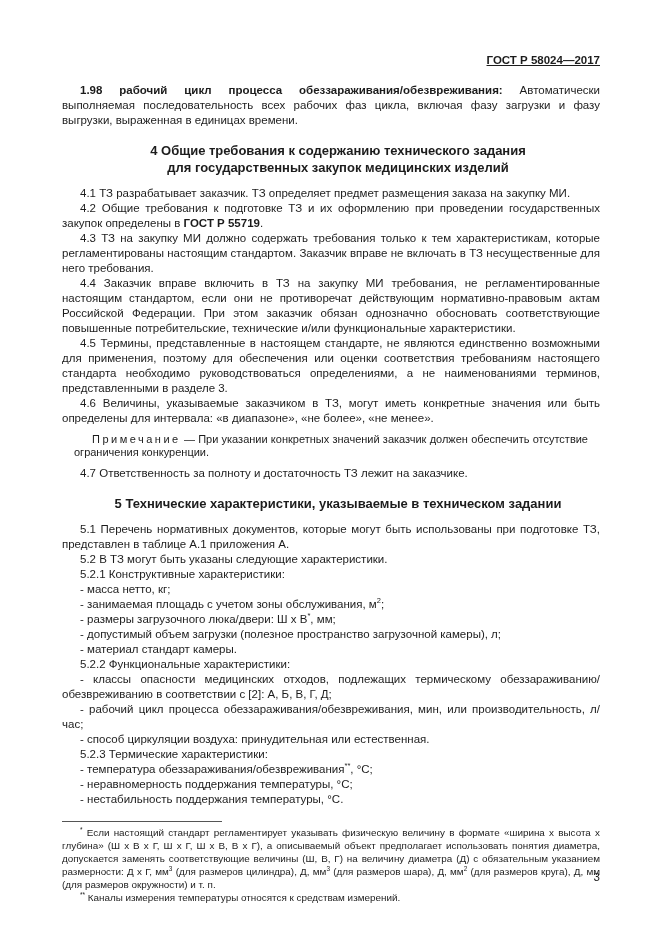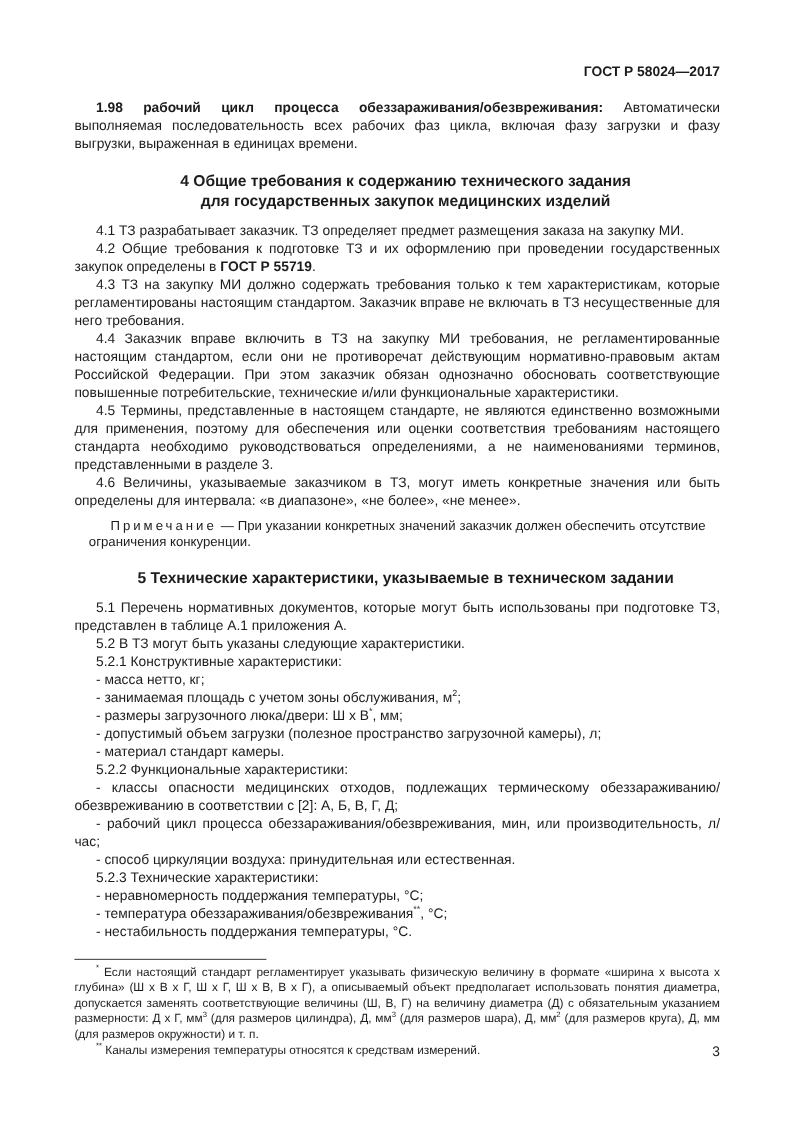--- a/index.html
+++ b/index.html
@@ -16,20 +16,21 @@
     padding: 54px 61px 0 62px;
     font-family: "Liberation Sans", sans-serif;
     color: #1c1c1c;
     overflow: hidden;
   }
   .doc-header {
     text-align: right;
     font-weight: bold;
     font-size: 11.5px;
     margin-bottom: 17px;
+    text-decoration: underline;
   }
   .blk {
     font-size: 11.5px;
     line-height: 15px;
     text-align: justify;
     text-indent: 18px;
   }
   .blk.h2 {
     font-weight: bold;
     font-size: 13px;
@@ -78,36 +79,37 @@
   <div class="body-text">
       <div class="blk p"><span class="b">1.98 рабочий цикл процесса обеззараживания/обезвреживания:</span><span> Автоматически выполняемая последовательность всех рабочих фаз цикла, включая фазу загрузки и фазу выгрузки, выраженная в единицах времени.</span></div>
       <div class="blk h2">4 Общие требования к содержанию технического задания<br>для государственных закупок медицинских изделий</div>
       <div class="blk p"><span>4.1 ТЗ разрабатывает заказчик. ТЗ определяет предмет размещения заказа на закупку МИ.</span></div>
       <div class="blk p"><span>4.2 Общие требования к подготовке ТЗ и их оформлению при проведении государственных закупок определены в </span><span class="b">ГОСТ Р 55719</span><span>.</span></div>
       <div class="blk p"><span>4.3 ТЗ на закупку МИ должно содержать требования только к тем характеристикам, которые регламентированы настоящим стандартом. Заказчик вправе не включать в ТЗ несущественные для него требования.</span></div>
       <div class="blk p"><span>4.4 Заказчик вправе включить в ТЗ на закупку МИ требования, не регламентированные настоящим стандартом, если они не противоречат действующим нормативно-правовым актам Российской Федерации. При этом заказчик обязан однозначно обосновать соответствующие повышенные потребительские, технические и/или функциональные характеристики.</span></div>
       <div class="blk p"><span>4.5 Термины, представленные в настоящем стандарте, не являются единственно возможными для применения, поэтому для обеспечения или оценки соответствия требованиям настоящего стандарта необходимо руководствоваться определениями, а не наименованиями терминов, представленными в разделе 3.</span></div>
       <div class="blk p"><span>4.6 Величины, указываемые заказчиком в ТЗ, могут иметь конкретные значения или быть определены для интервала: «в диапазоне», «не более», «не менее».</span></div>
       <div class="blk note"><span class="sp">Примечание</span><span> — При указании конкретных значений заказчик должен обеспечить отсутствие ограничения конкуренции.</span></div>
+      <div class="blk p"><span>4.7 Ответственность за полноту и достаточность ТЗ лежит на заказчике.</span></div>
       <div class="blk h2">5 Технические характеристики, указываемые в техническом задании</div>
       <div class="blk p"><span>5.1 Перечень нормативных документов, которые могут быть использованы при подготовке ТЗ, представлен в таблице А.1 приложения А.</span></div>
       <div class="blk p"><span>5.2 В ТЗ могут быть указаны следующие характеристики.</span></div>
       <div class="blk p"><span>5.2.1 Конструктивные характеристики:</span></div>
       <div class="blk p"><span>- масса нетто, кг;</span></div>
       <div class="blk p"><span>- занимаемая площадь с учетом зоны обслуживания, м</span><sup>2</sup><span>;</span></div>
       <div class="blk p"><span>- размеры загрузочного люка/двери: Ш х В</span><sup>*</sup><span>, мм;</span></div>
       <div class="blk p"><span>- допустимый объем загрузки (полезное пространство загрузочной камеры), л;</span></div>
       <div class="blk p"><span>- материал стандарт камеры.</span></div>
       <div class="blk p"><span>5.2.2 Функциональные характеристики:</span></div>
       <div class="blk p"><span>- классы опасности медицинских отходов, подлежащих термическому обеззараживанию/обезвреживанию в соответствии с [2]: А, Б, В, Г, Д;</span></div>
       <div class="blk p"><span>- рабочий цикл процесса обеззараживания/обезвреживания, мин, или производительность, л/час;</span></div>
       <div class="blk p"><span>- способ циркуляции воздуха: принудительная или естественная.</span></div>
-      <div class="blk p"><span>5.2.3 Технические характеристики:</span></div>
+      <div class="blk p"><span>5.2.3 Термические характеристики:</span></div>
+      <div class="blk p"><span>- температура обеззараживания/обезвреживания</span><sup>**</sup><span>, °С;</span></div>
       <div class="blk p"><span>- неравномерность поддержания температуры, °С;</span></div>
-      <div class="blk p"><span>- температура обеззараживания/обезвреживания</span><sup>**</sup><span>, °С;</span></div>
       <div class="blk p"><span>- нестабильность поддержания температуры, °С.</span></div>
     </div>
   <div class="footnotes">
     <div class="fn-rule"></div>
     <div>
         <div class="fnote"><sup>*</sup><span> Если настоящий стандарт регламентирует указывать физическую величину в формате «ширина х высота х глубина» (Ш х В х Г, Ш х Г, Ш х В, В х Г), а описываемый объект предполагает использовать понятия диаметра, допускается заменять соответствующие величины (Ш, В, Г) на величину диаметра (Д) с обязательным указанием размерности: Д х Г, мм</span><sup>3</sup><span> (для размеров цилиндра), Д, мм</span><sup>3</sup><span> (для размеров шара), Д, мм</span><sup>2</sup><span> (для размеров круга), Д, мм (для размеров окружности) и т. п.</span></div>
         <div class="fnote"><sup>**</sup><span> Каналы измерения температуры относятся к средствам измерений.</span></div>
       </div>
   </div>
   <div class="page-number">3</div>

